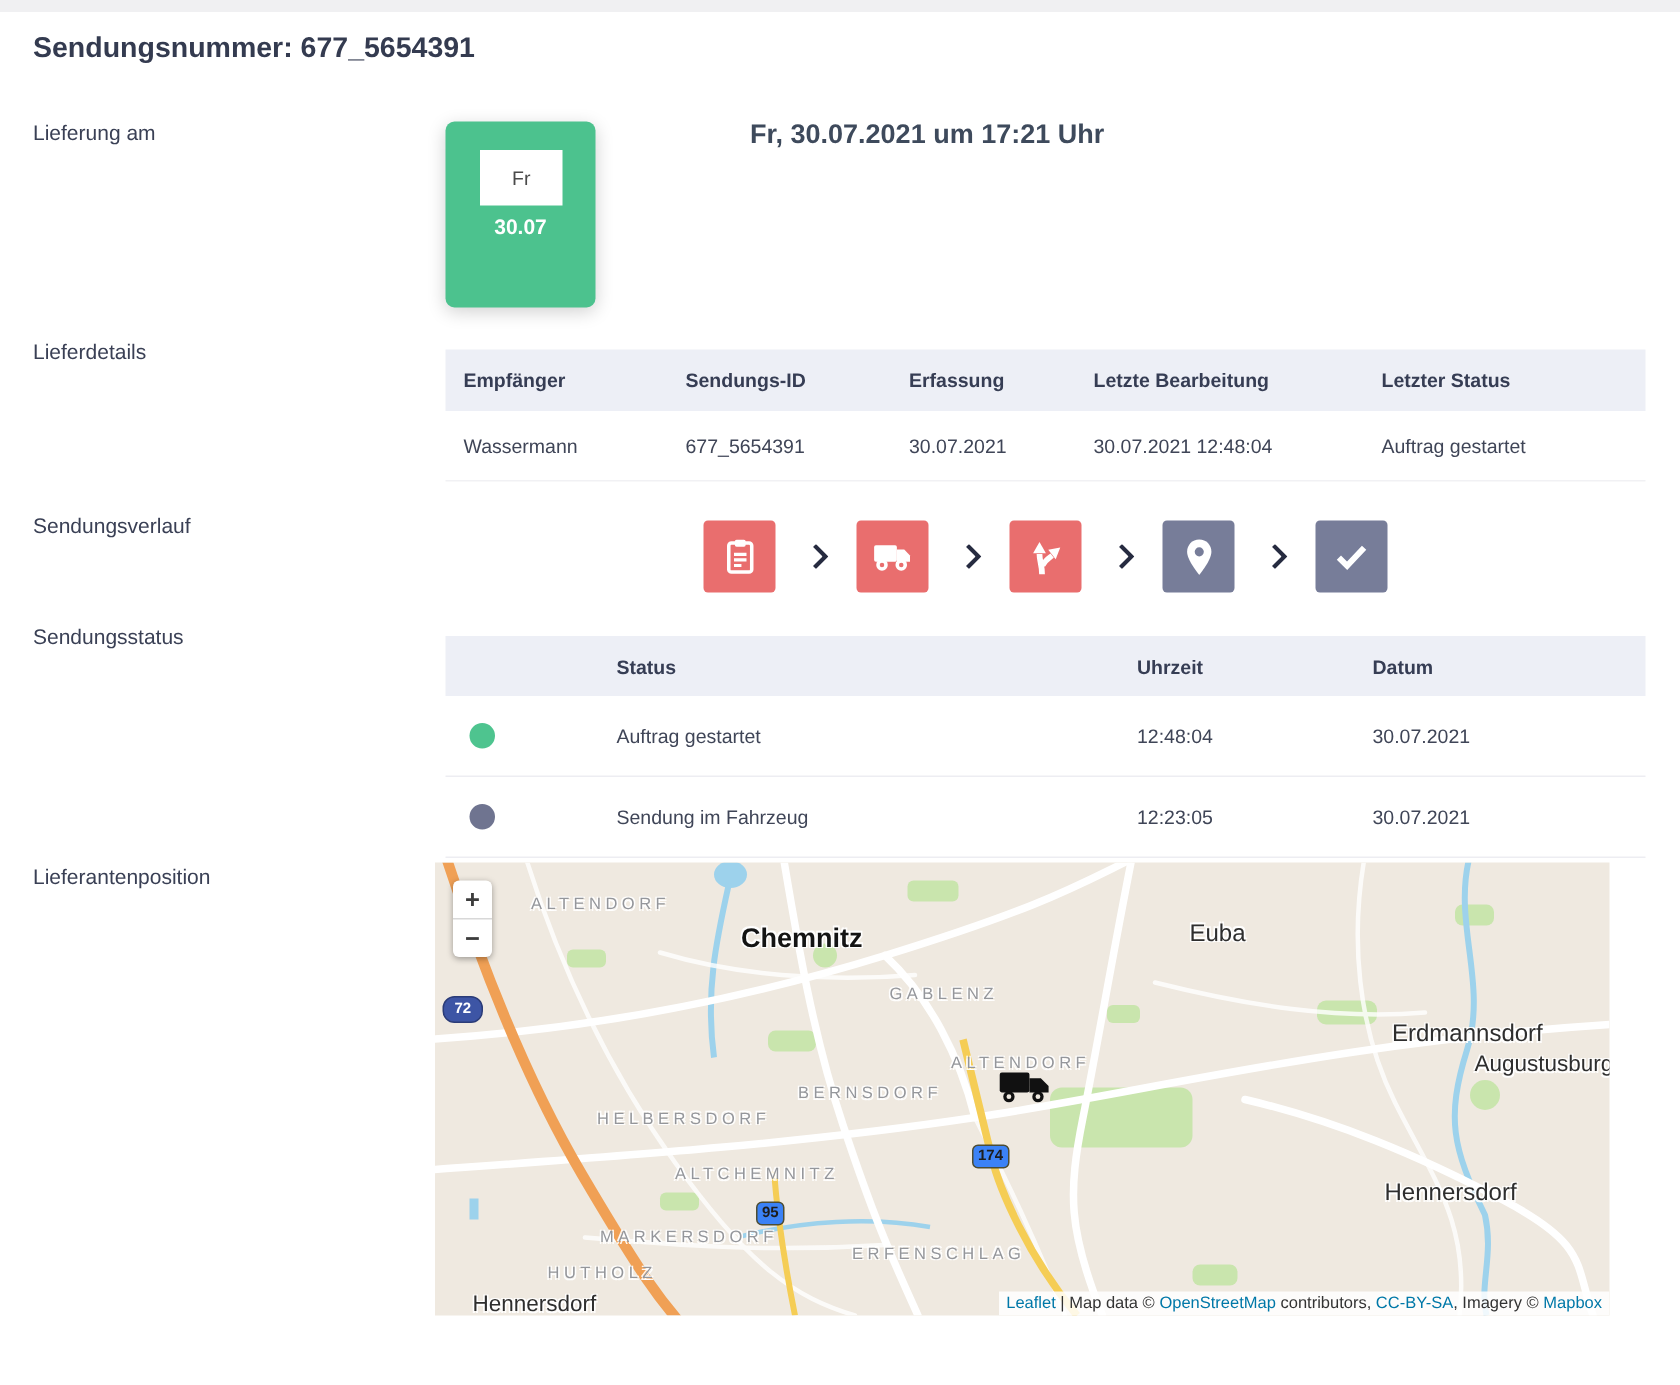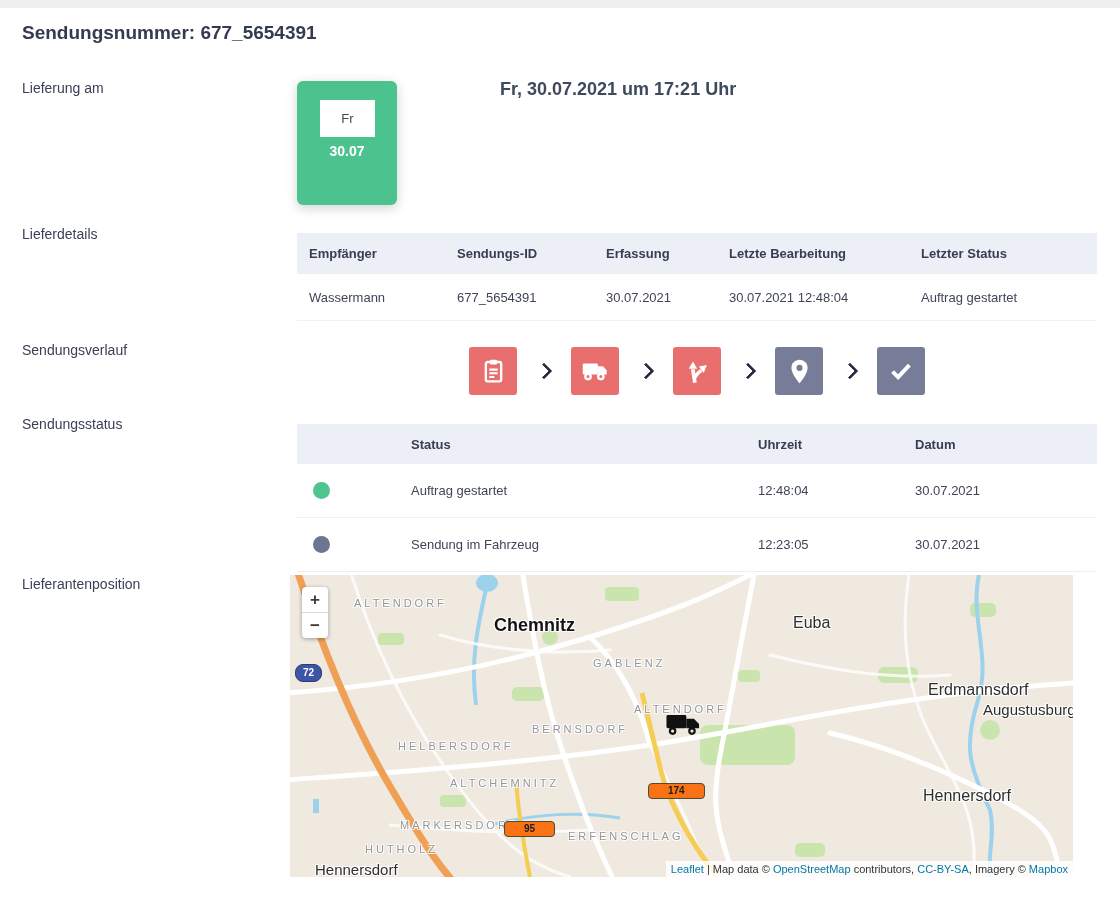--- a/index.html
+++ b/index.html
@@ -52,21 +52,21 @@
   .map{position:absolute;left:290px;top:575px;width:783px;height:302px;background:#efe9e0;overflow:hidden;}
   .map svg.roads{position:absolute;left:0;top:0;}
   .map-label{position:absolute;white-space:nowrap;
     text-shadow:1px 1px 0 rgba(255,255,255,.9),-1px -1px 0 rgba(255,255,255,.9),1px -1px 0 rgba(255,255,255,.9),-1px 1px 0 rgba(255,255,255,.9);}
   .district{font-size:11px;letter-spacing:3px;color:#94969b;font-weight:normal;}
   .city{font-size:18px;font-weight:bold;color:#141414;}
   .town{font-size:16px;color:#2e2e2e;}
   .town-lg{font-size:15px;color:#2e2e2e;}
   .badge{position:absolute;font-size:10px;font-weight:bold;line-height:1;}
   .badge-blue{background:#3d55a5;color:#fff;border:1px solid #2b3c78;border-radius:8px;padding:3px 7px;}
-  .badge-yellow{background:#f97316;color:#1d1d1d;border:1.5px solid #4d4d33;border-radius:4px;padding:2px 19px;margin-top:20px;}
+  .badge-yellow{background:#3b82f6;color:#1d1d1d;border:1.5px solid #4d4d33;border-radius:4px;padding:2px 3px;}
   .zoom-ctrl{position:absolute;left:12px;top:12px;width:26px;background:#fff;border-radius:4px;
     box-shadow:0 1px 4px rgba(0,0,0,.35);overflow:hidden;}
   .zoom-btn{display:block;width:26px;height:25px;text-align:center;line-height:25px;
     font-size:17px;font-weight:bold;color:#3c3c3c;cursor:pointer;}
   .zoom-out-btn{border-top:1px solid #d8d8d8;}
   .truck-marker{position:absolute;left:376px;top:136px;width:34px;height:27px;}
   .attribution{position:absolute;right:0;bottom:0;background:rgba(255,255,255,.85);
     font-size:11px;color:#333;padding:2px 5px;white-space:pre;}
   .attribution a{color:#0078A8;text-decoration:none;}
 </style>

